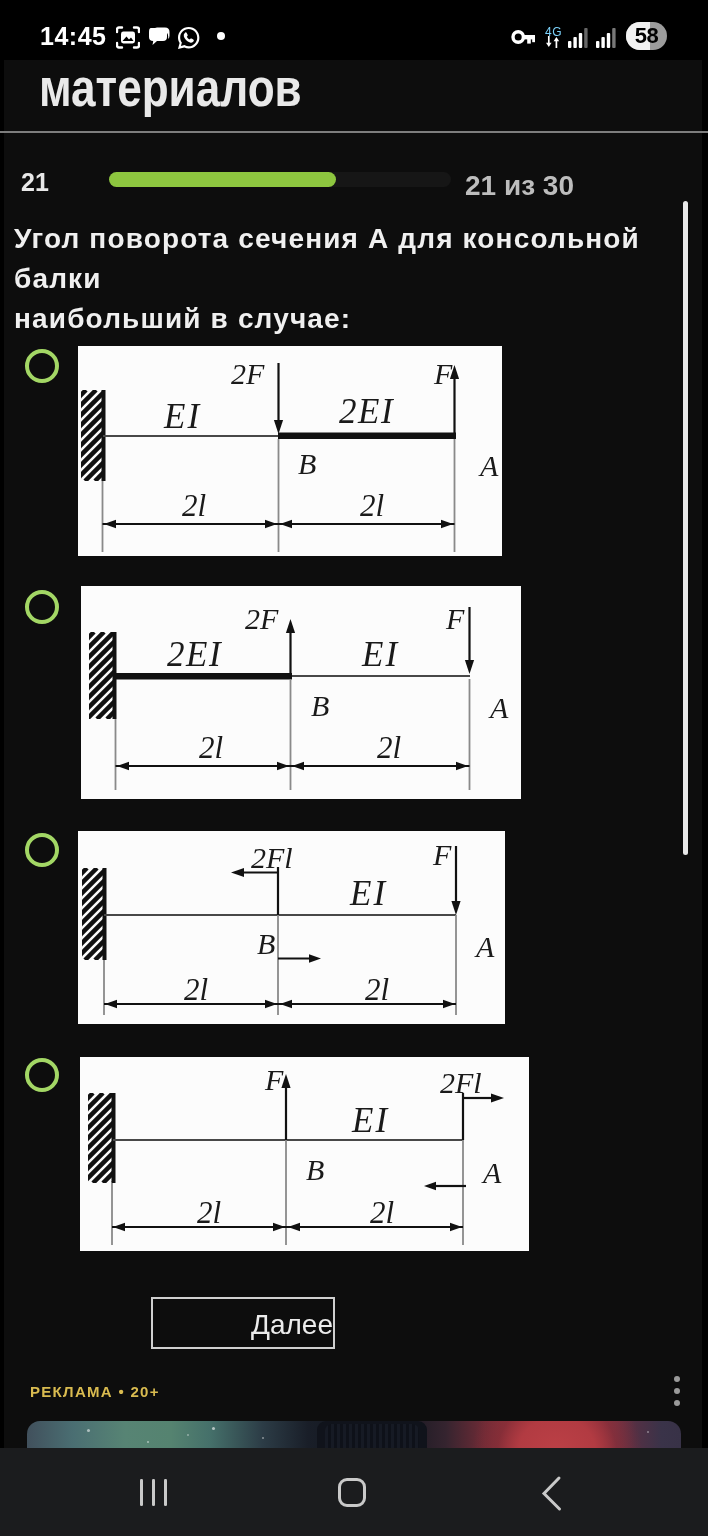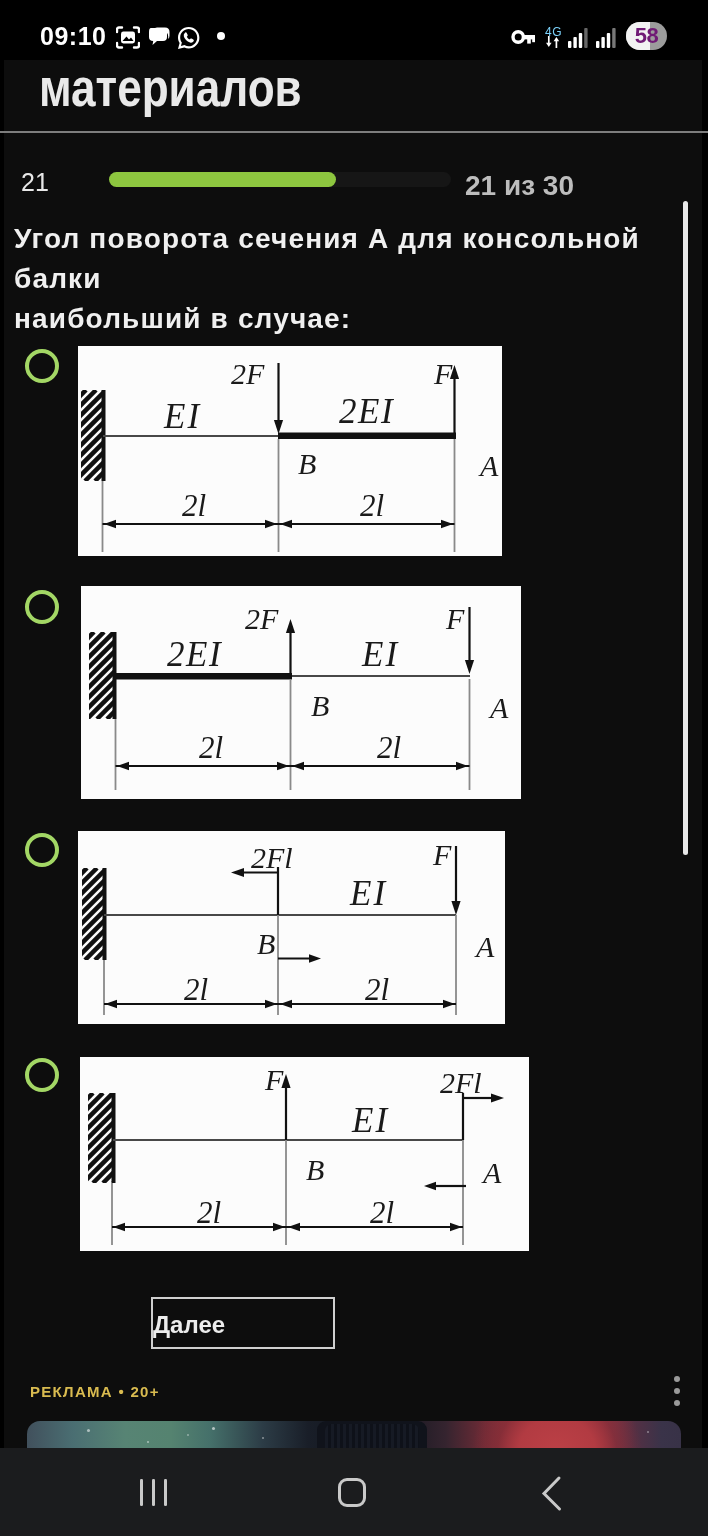--- a/index.html
+++ b/index.html
@@ -4,21 +4,21 @@
 html,body{margin:0;padding:0;background:#000;}
 body{width:708px;height:1536px;position:relative;overflow:hidden;font-family:"Liberation Sans",sans-serif;}
 .a{position:absolute;}
 </style></head>
 <body>
 
 <div class="a" style="left:4px;top:60px;width:698px;height:1388px;background:#0d0d0d;"></div>
 
 <div class="a" style="left:0;top:0;width:708px;height:60px;background:#000;"></div>
 
-<div class="a" style="left:40px;top:22px;color:#fff;font-size:25px;font-weight:bold;letter-spacing:.5px;">09:10</div>
+<div class="a" style="left:40px;top:22px;color:#fff;font-size:25px;font-weight:bold;letter-spacing:.5px;">14:45</div>
 
 <svg class="a" style="left:116px;top:26px" width="24" height="23" viewBox="0 0 24 23">
 <path d="M1 6 V3.5 Q1 1.5 3 1.5 H6 M18 1.5 H21 Q23 1.5 23 3.5 V6 M23 17 V19.5 Q23 21.5 21 21.5 H18 M6 21.5 H3 Q1 21.5 1 19.5 V17" stroke="#fff" stroke-width="2.4" fill="none" stroke-linecap="round"></path>
 <rect x="5" y="5.5" width="14" height="12" rx="2.4" fill="#fff"></rect>
 <path d="M6.5 15 L10.5 10.5 L13 13.5 L15 11.5 L17.5 15 Z" fill="#000"></path>
 </svg>
 
 <svg class="a" style="left:147px;top:27px" width="24" height="22" viewBox="0 0 24 22">
 <path d="M4 1 H16 Q20 1 20 5 V10 Q20 14 16 14 H10 L5.5 18 L6.2 14 Q2 14 2 10 V5 Q2 1 4 1 Z" fill="#fff"></path>
 <path d="M8 0.5 H18 Q22.5 0.5 22.5 5 V9 Q22.5 11 21 12 Q22 7 18.5 4 Q16 1.5 12 1.5 Z" fill="#fff"></path>
@@ -55,28 +55,28 @@
 
 <svg class="a" style="left:596px;top:27px" width="23" height="22" viewBox="0 0 23 22">
 <rect x="0" y="14" width="3.4" height="7" rx="1" fill="#fff"></rect>
 <rect x="5.4" y="10" width="3.4" height="11" rx="1" fill="#fff"></rect>
 <rect x="10.8" y="6" width="3.4" height="15" rx="1" fill="#fff"></rect>
 <rect x="16.2" y="1" width="3.4" height="20" rx="1" fill="#787878"></rect>
 </svg>
 
 <div class="a" style="left:626px;top:22px;width:41px;height:28px;border-radius:14px;background:#9c9c9c;overflow:hidden;">
 <div class="a" style="left:0;top:0;width:24px;height:28px;background:#f2f2f2;"></div>
-<div class="a" style="left:0;top:0;width:41px;height:28px;color:#701a75;font-size:22px;font-weight:bold;text-align:center;line-height:28px;letter-spacing:-0.5px;">58</div>
+<div class="a" style="left:0;top:0;width:41px;height:28px;color:#000000;font-size:22px;font-weight:bold;text-align:center;line-height:28px;letter-spacing:-0.5px;">58</div>
 </div>
 
 <div class="a" style="left:39px;top:57px;color:#e9e9e9;font-size:53px;font-weight:bold;transform:scale(0.832,1);transform-origin:0 0;white-space:nowrap;">материалов</div>
 
 <div class="a" style="left:0;top:131px;width:708px;height:2px;background:#7d7d7d;"></div>
 
-<div class="a" style="left:21px;top:168px;color:#e8e8e8;font-size:25px;font-weight:normal;">21</div>
+<div class="a" style="left:21px;top:168px;color:#e8e8e8;font-size:25px;font-weight:bold;">21</div>
 
 <div class="a" style="left:109px;top:172px;width:342px;height:15px;border-radius:8px;background:#161616;"></div>
 
 <div class="a" style="left:109px;top:172px;width:227px;height:15px;border-radius:8px;background:#8dc63f;"></div>
 
 <div class="a" style="left:465px;top:170px;color:#bdbdbd;font-size:28px;font-weight:bold;">21 из 30</div>
 
 <div class="a" style="left:14px;top:219px;width:660px;color:#f0f0f0;font-size:28px;font-weight:bold;line-height:40px;letter-spacing:1.15px;">Угол поворота сечения А для консольной балки<br>наибольший в случае:</div>
 
 <div class="a" style="left:683px;top:201px;width:5px;height:654px;border-radius:3px;background:#e8e8e8;"></div>
@@ -312,21 +312,21 @@
         <line x1="32" y1="170" x2="383" y2="170" stroke="#111" stroke-width="1.8"></line>
         <polygon points="33,170 45,165.8 45,174.2" fill="#111"></polygon>
         <polygon points="205,170 193,165.8 193,174.2" fill="#111"></polygon>
         <polygon points="208,170 220,165.8 220,174.2" fill="#111"></polygon>
         <polygon points="382,170 370,165.8 370,174.2" fill="#111"></polygon>
         <text x="117" y="166" font-family="Liberation Serif" font-style="italic" font-size="31" fill="#1a1a1a">2l</text>
         <text x="290" y="166" font-family="Liberation Serif" font-style="italic" font-size="31" fill="#1a1a1a">2l</text>
       </g>
     </svg></div>
 
-<div class="a" style="left:151px;top:1297px;width:184px;height:52px;border:2px solid #cfcfcf;box-sizing:border-box;color:#ececec;font-size:24px;text-align:left;line-height:51px;font-weight:bold;">Далее</div>
+<div class="a" style="left:151px;top:1297px;width:184px;height:52px;border:2px solid #cfcfcf;box-sizing:border-box;color:#ececec;font-size:28px;text-align:right;line-height:51px;">Далее</div>
 
 <div class="a" style="left:30px;top:1383px;color:#d9bb50;font-size:15px;font-weight:bold;letter-spacing:1.3px;">РЕКЛАМА • 20+</div>
 
 <div class="a" style="left:674px;top:1376px;width:6px;height:6px;border-radius:50%;background:#9a9a9a;"></div>
 <div class="a" style="left:674px;top:1388px;width:6px;height:6px;border-radius:50%;background:#9a9a9a;"></div>
 <div class="a" style="left:674px;top:1400px;width:6px;height:6px;border-radius:50%;background:#9a9a9a;"></div>
 
 <div class="a" style="left:27px;top:1421px;width:654px;height:60px;border-radius:13px 13px 0 0;overflow:hidden;background:linear-gradient(90deg,#41505c 0%,#4a6e72 7%,#578474 15%,#558370 22%,#45706a 28%,#2c3c46 36%,#191e28 43%,#141820 50%,#161821 57%,#35242f 64%,#6e2b36 70%,#9c363e 77%,#aa3a41 83%,#8a3240 88%,#533044 93%,#3a3349 97%,#383247 100%);">
 
 <div class="a" style="left:290px;top:0px;width:110px;height:60px;border-radius:9px 9px 0 0;background:#10131b;"></div>

